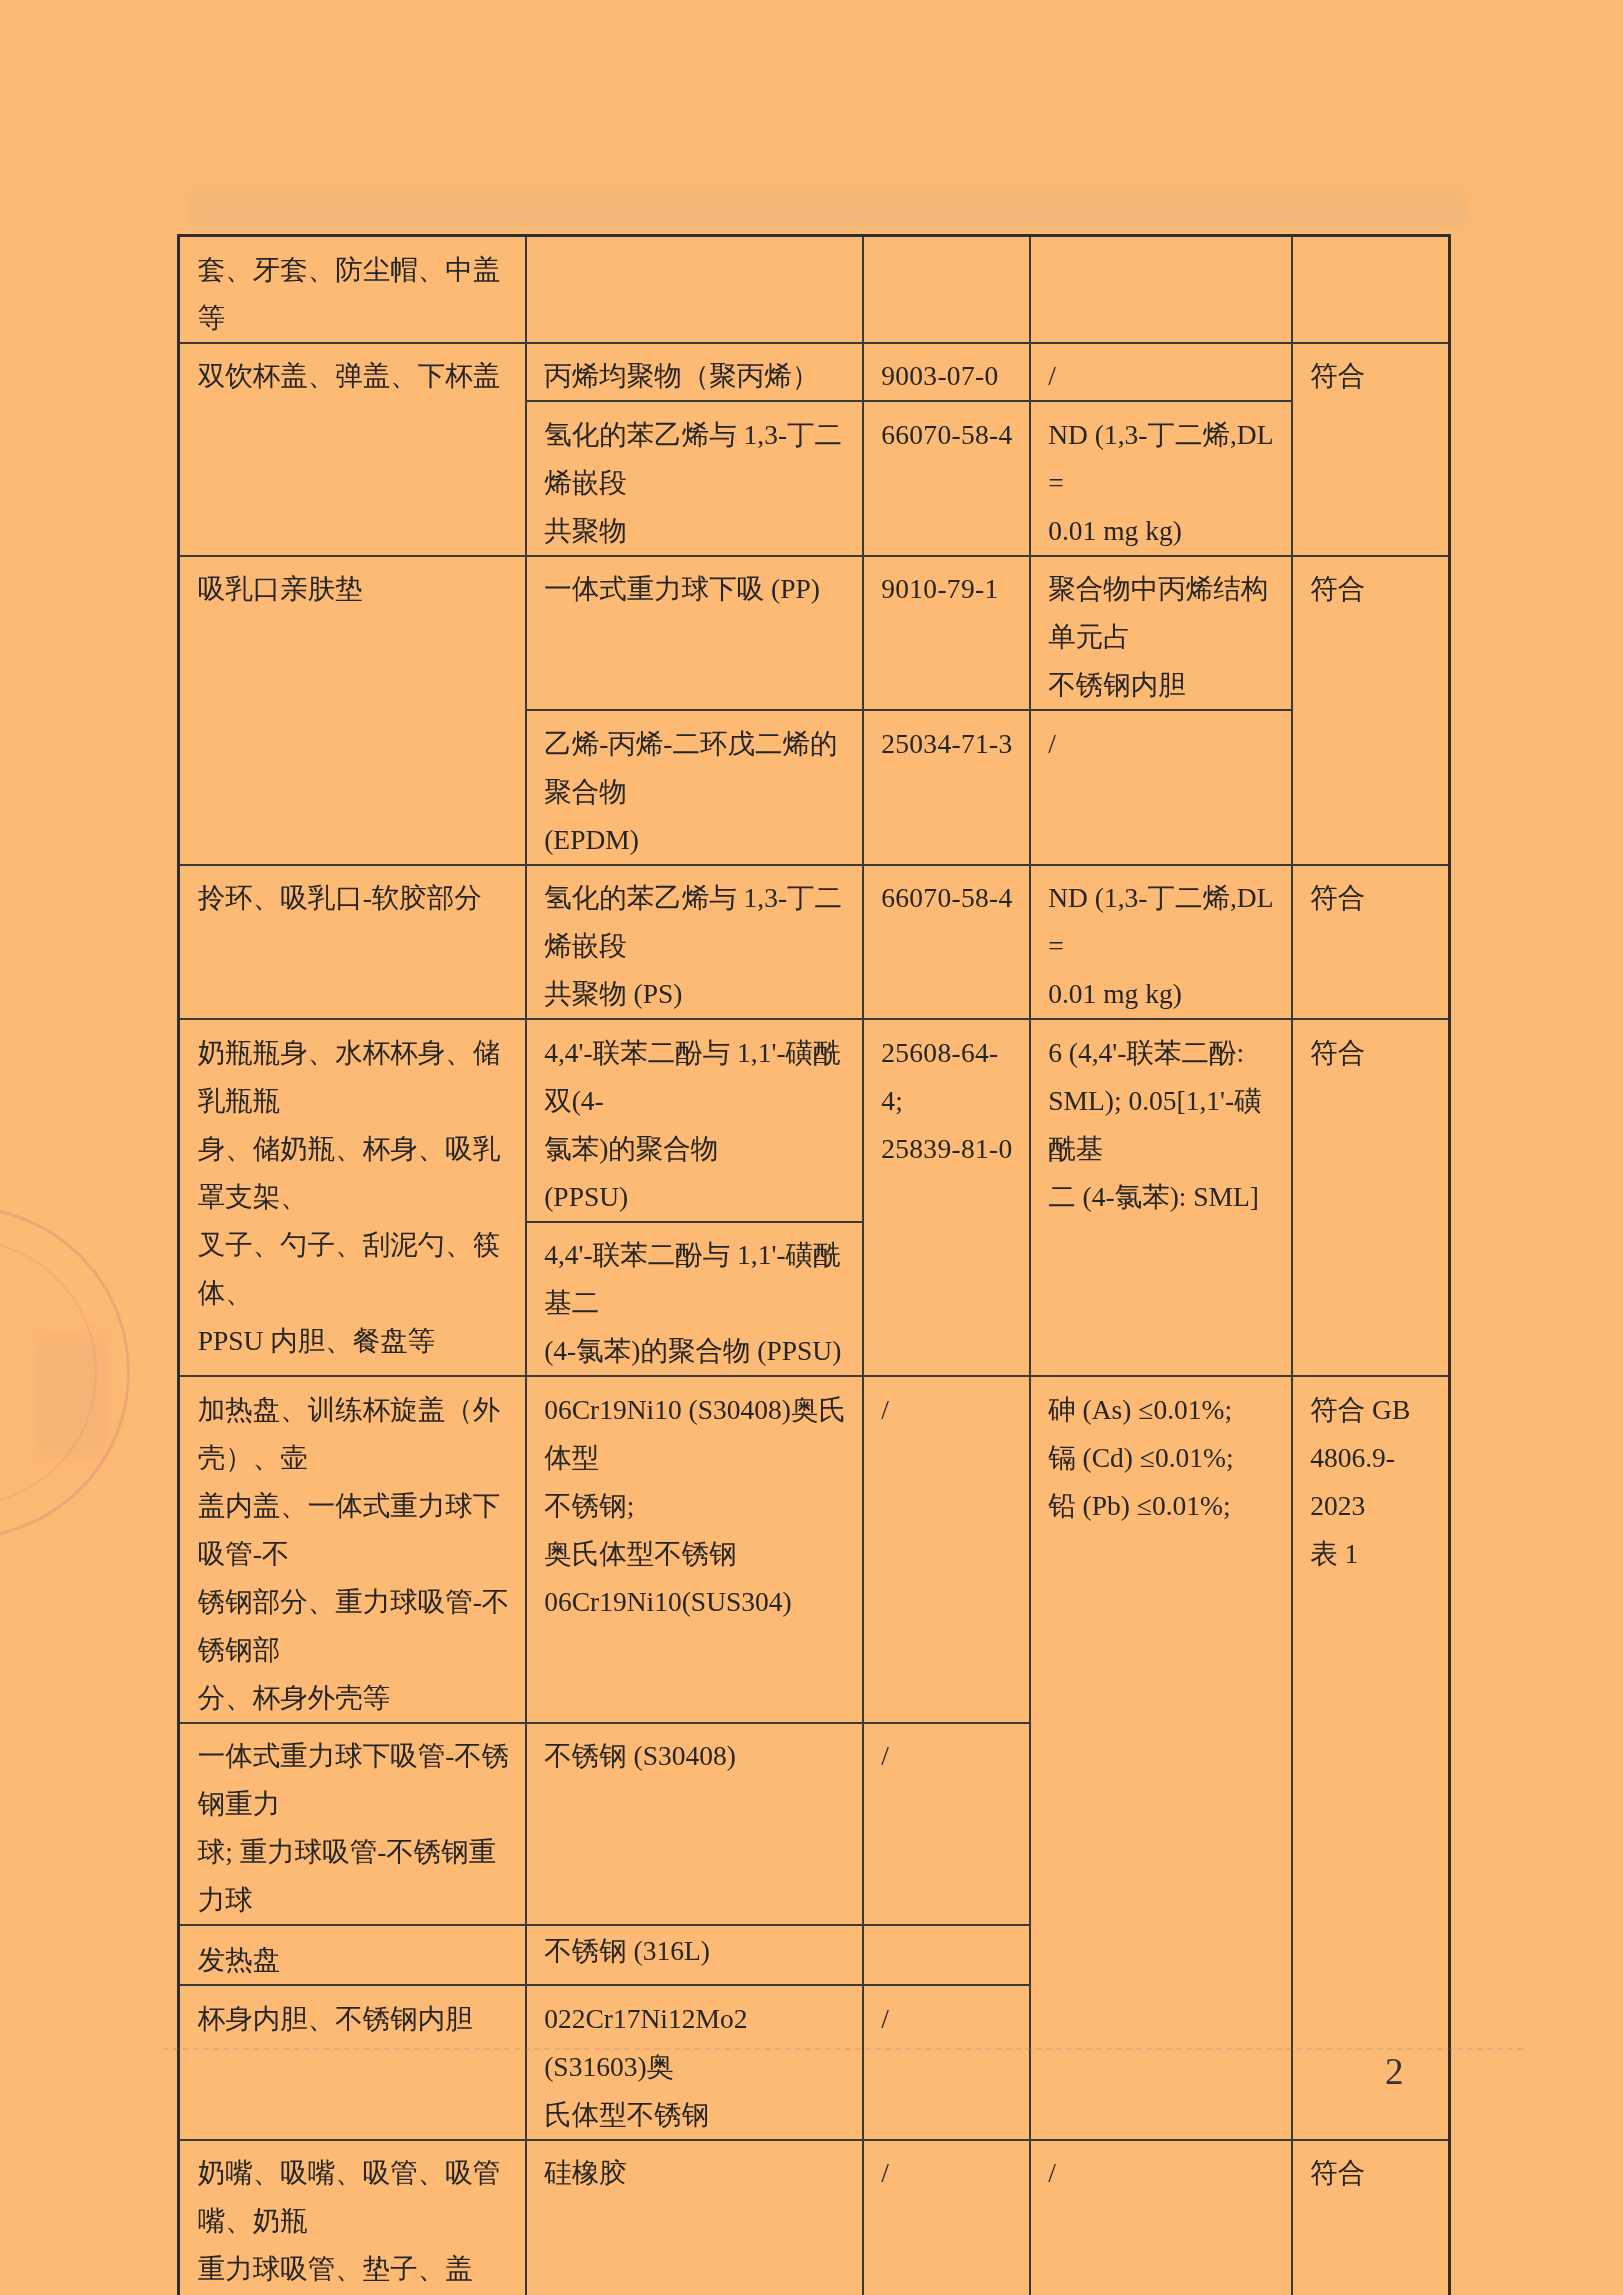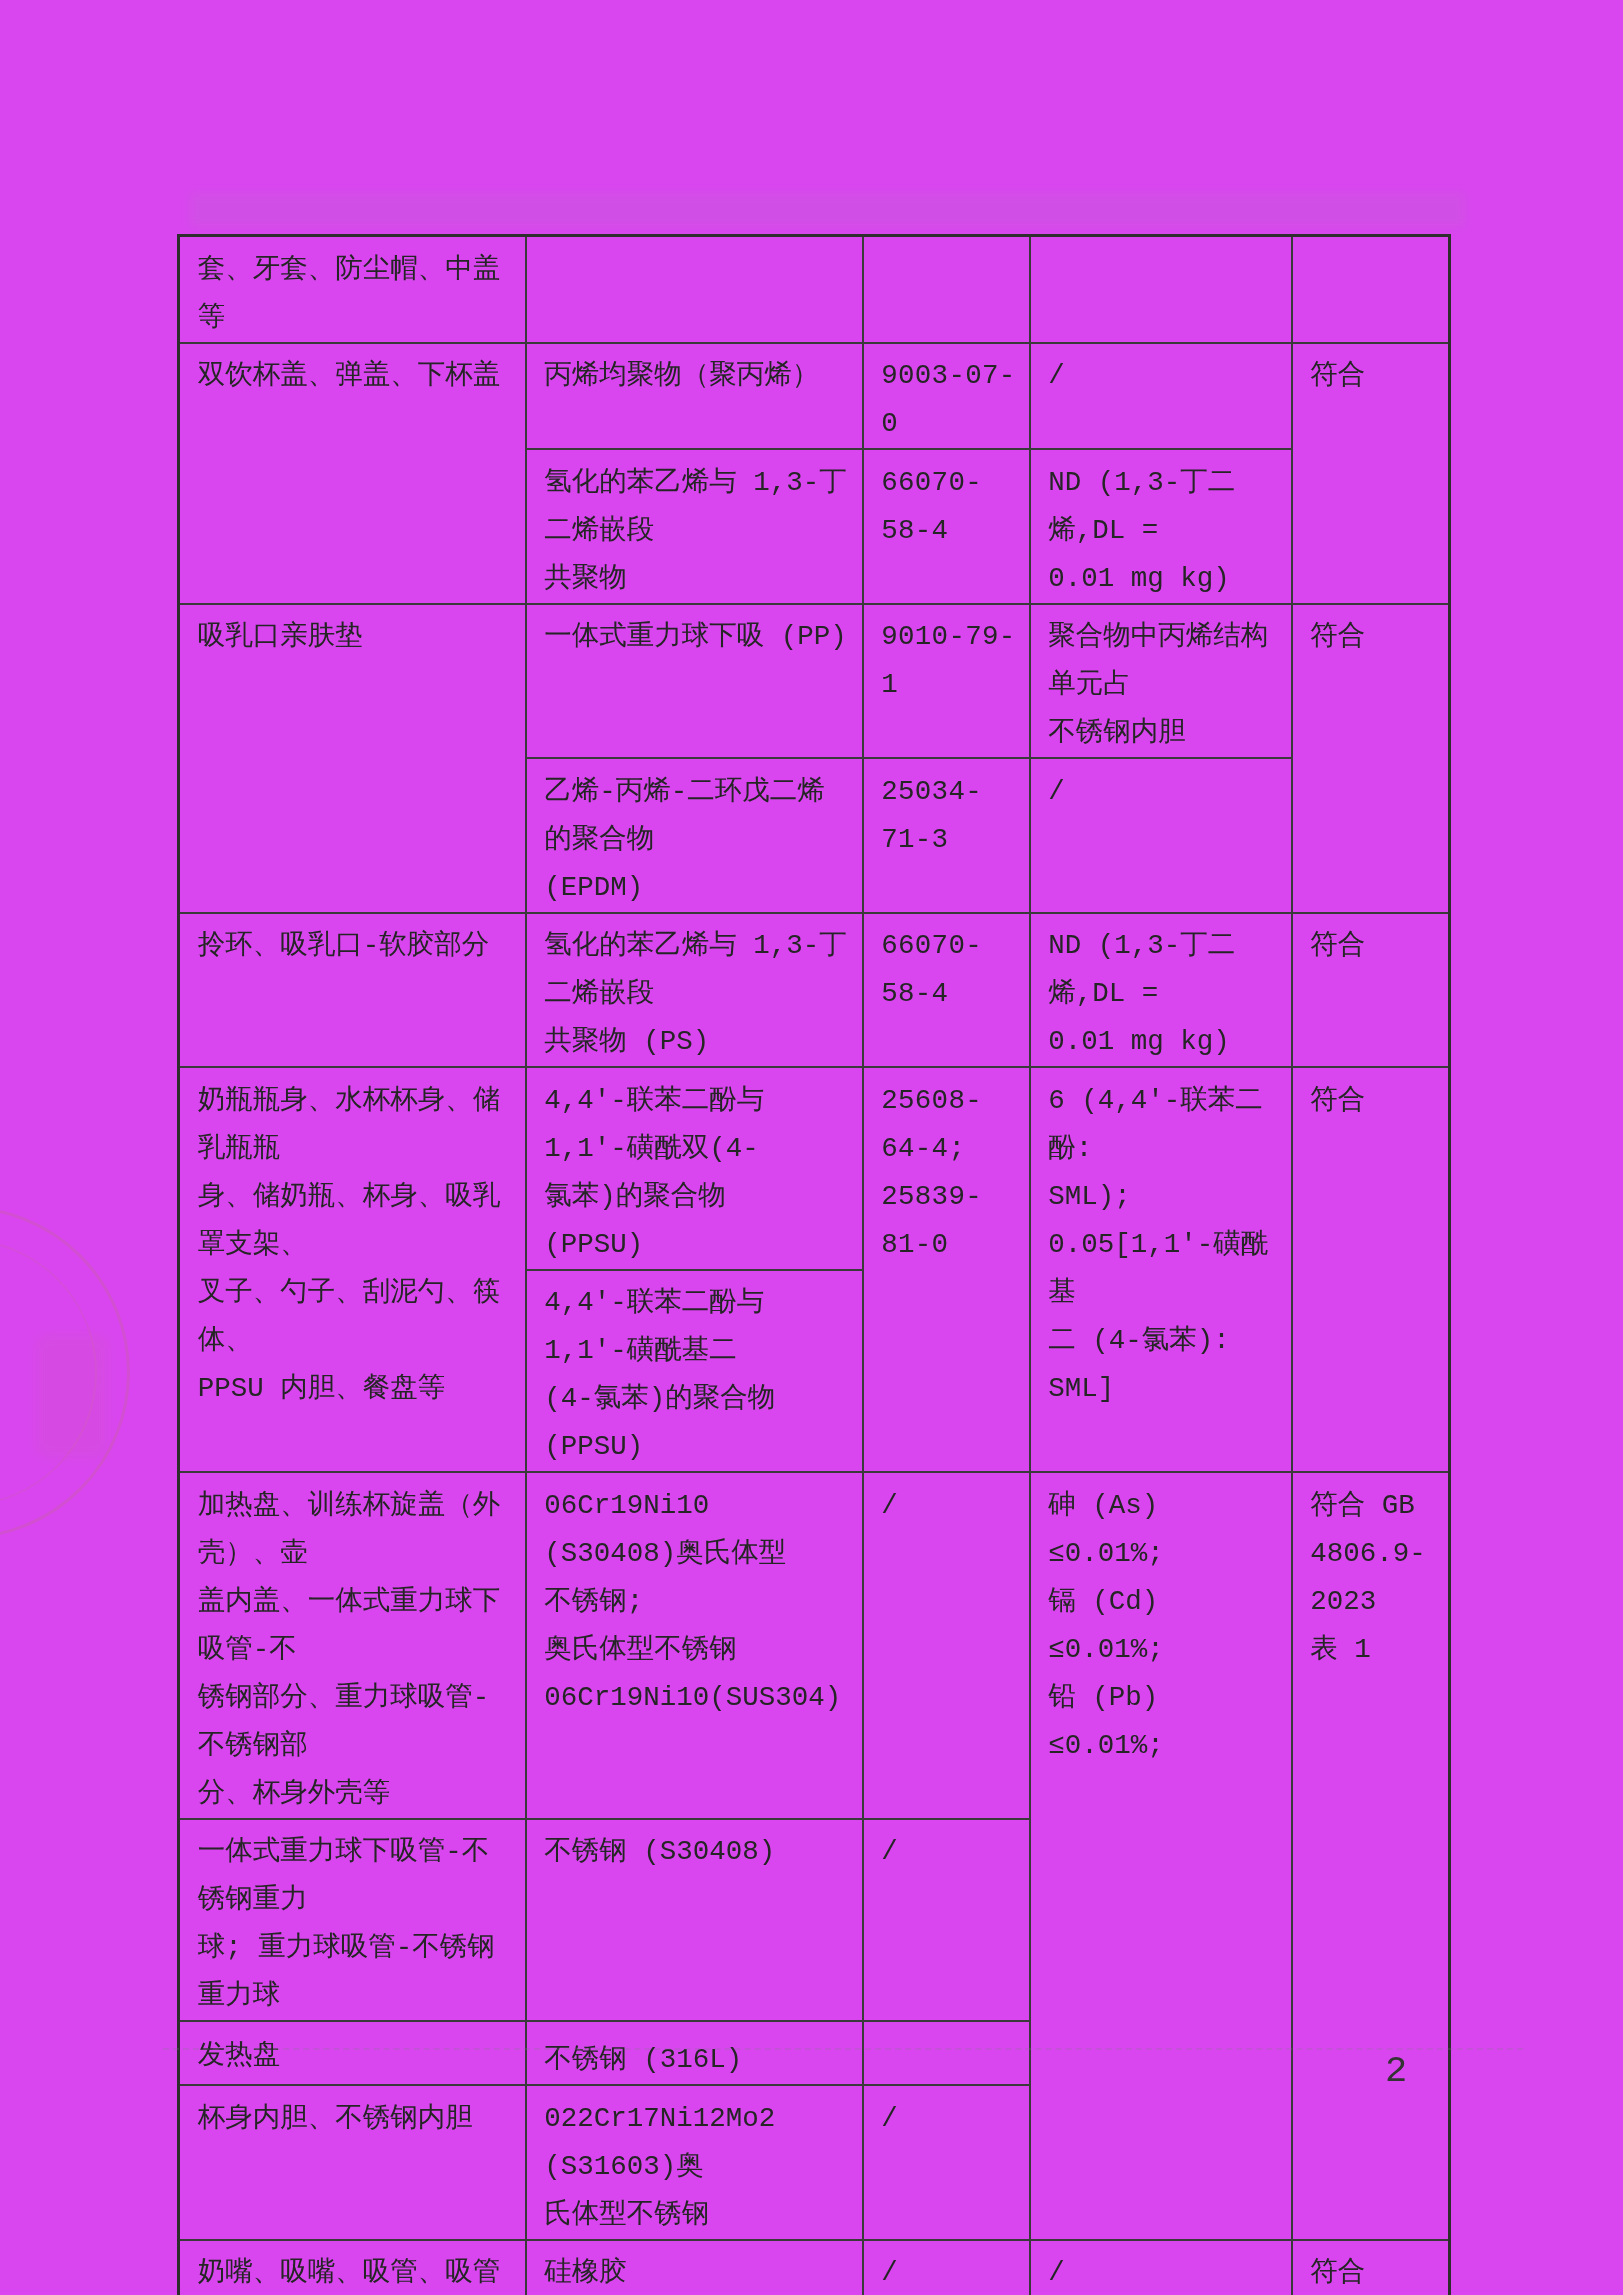--- a/index.html
+++ b/index.html
@@ -1,19 +1,19 @@
 <!DOCTYPE html>
 <html style="font-size:10.5px"><head>
 <meta charset="utf-8">
 <style>
   html,body { margin:0; padding:0; background:#ffffff; }
   .page {
     position:relative; width:1623px; height:2295px;
-    background:#d946ef; overflow:hidden;
-    font-family:Liberation Mono, monospace;
+    background:#fdba74; overflow:hidden;
+    font-family:Liberation Serif, serif;
     color:#252525;
   }
   table.doc {
     position:absolute; left:177px; top:234px; width:1269px;
     border-collapse:collapse; table-layout:fixed;
     border:3.9px solid #2e2e2e;
     border-bottom:7.2px solid #262626;
   }
   td {
     border:2px solid #3a3a3a;
@@ -162,21 +162,21 @@
 
     <tr style="height:96px">
       <td>一体式重力球下吸管-不锈钢重力
 球; 重力球吸管-不锈钢重力球</td>
       <td>不锈钢 (S30408)</td>
       <td class="cas">/</td>
     </tr>
 
     <tr style="height:52px">
       <td style="padding-top:10px">发热盘</td>
-      <td style="padding-top:14px">不锈钢 (316L)</td>
+      <td style="padding-top:1px">不锈钢 (316L)</td>
       <td class="cas"></td>
     </tr>
 
     <tr style="height:100px">
       <td>杯身内胆、不锈钢内胆</td>
       <td>022Cr17Ni12Mo2 (S31603)奥
 氏体型不锈钢</td>
       <td class="cas">/</td>
     </tr>
 

